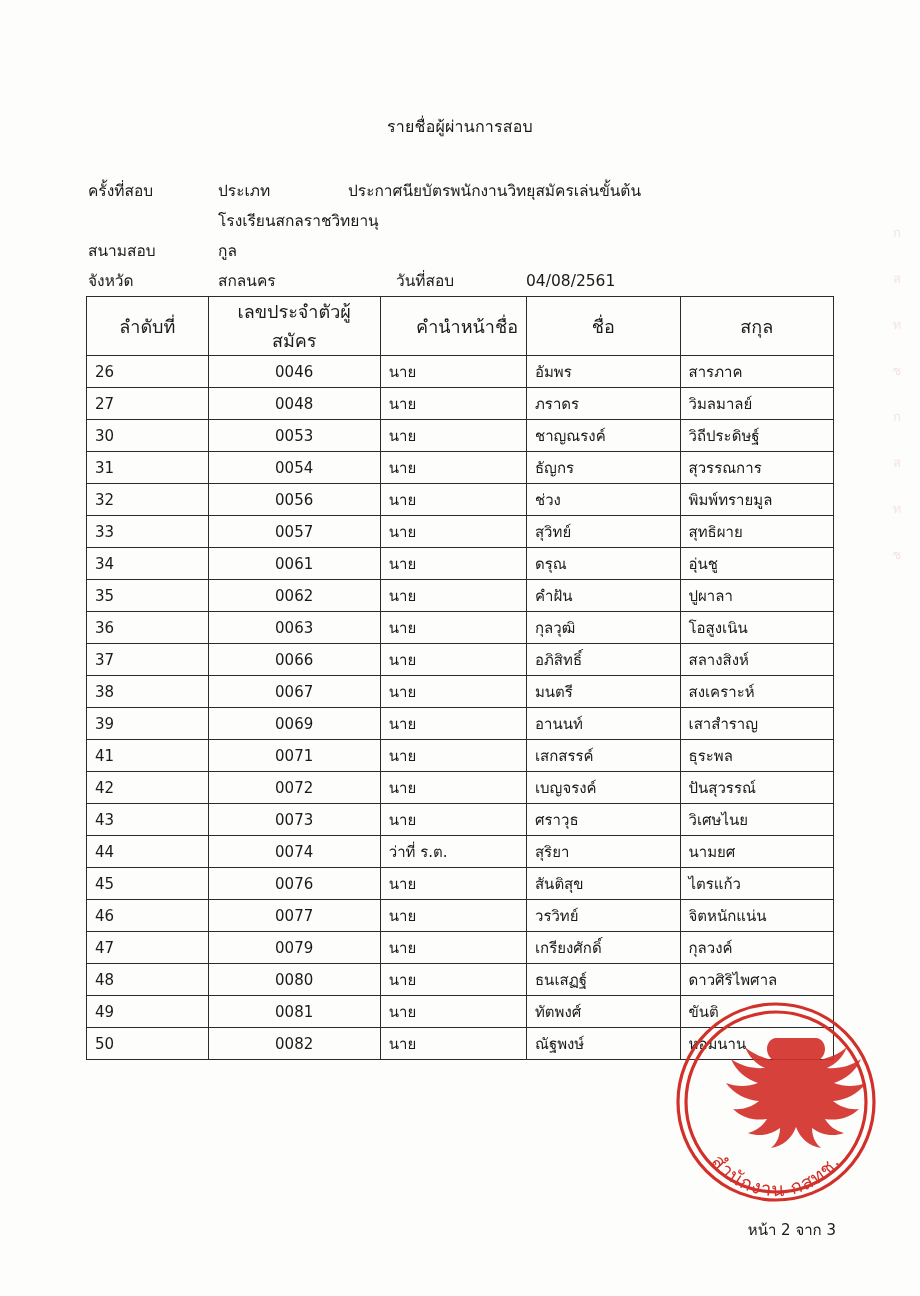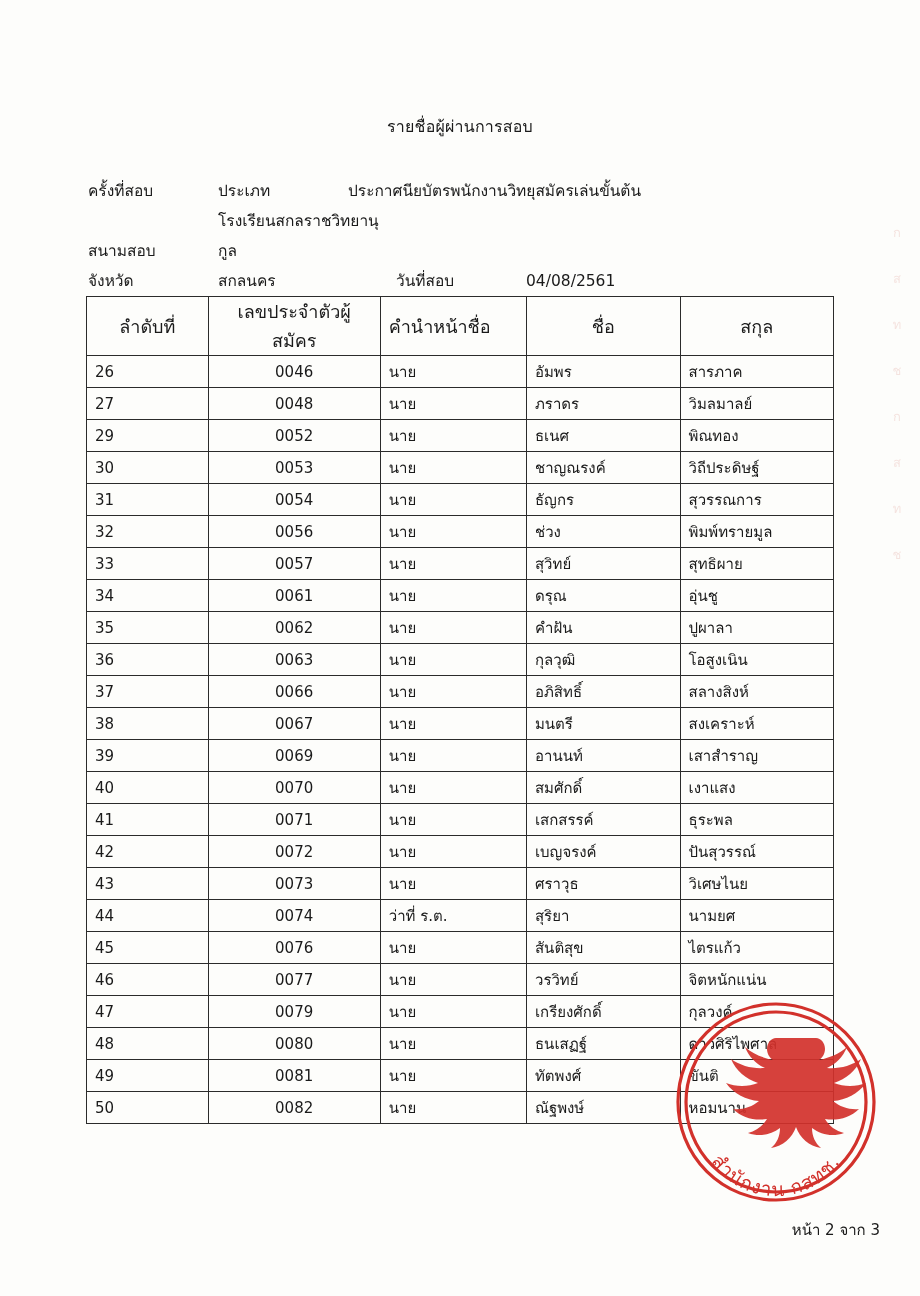--- a/index.html
+++ b/index.html
@@ -79,21 +79,21 @@
   .col-first { width: 152px; text-align: left; padding-left: 12px; }
   .col-last  { width: 152px; text-align: left; padding-left: 12px; }
 
   
   .footer {
     position: absolute;
     top: 1218px;
     left: 0;
     width: 920px;
     text-align: right;
-    padding-right: 40px;
+    padding-right: 84px;
     box-sizing: border-box;
     font-size: 15px;
   }
 
   
   .stamp {
     position: absolute;
     left: 672px;
     top: 998px;
     width: 208px;
@@ -144,48 +144,41 @@
       <div class="meta-label-2">วันที่สอบ</div>
       <div class="meta-value-2">04/08/2561</div>
     </div>
   </div>
 
   <table class="result-table">
     <thead>
       <tr>
         <th class="col-no">ลำดับที่</th>
         <th class="col-id">เลขประจำตัวผู้สมัคร</th>
-        <th class="col-title" style="text-align:left">คำนำหน้าชื่อ</th>
+        <th class="col-title" style="text-align:right">คำนำหน้าชื่อ</th>
         <th class="col-first" style="text-align:center">ชื่อ</th>
         <th class="col-last" style="text-align:center">สกุล</th>
       </tr>
     </thead>
     <tbody id="table-body">
         <tr>
           <td class="col-no">26</td>
           <td class="col-id">0046</td>
           <td class="col-title">นาย</td>
           <td class="col-first">อัมพร</td>
           <td class="col-last">สารภาค</td>
         </tr>
         <tr>
           <td class="col-no">27</td>
           <td class="col-id">0048</td>
           <td class="col-title">นาย</td>
           <td class="col-first">ภราดร</td>
           <td class="col-last">วิมลมาลย์</td>
         </tr>
         <tr>
-          <td class="col-no">29</td>
-          <td class="col-id">0052</td>
-          <td class="col-title">นาย</td>
-          <td class="col-first">ธเนศ</td>
-          <td class="col-last">พิณทอง</td>
-        </tr>
-        <tr>
           <td class="col-no">30</td>
           <td class="col-id">0053</td>
           <td class="col-title">นาย</td>
           <td class="col-first">ชาญณรงค์</td>
           <td class="col-last">วิถีประดิษฐ์</td>
         </tr>
         <tr>
           <td class="col-no">31</td>
           <td class="col-id">0054</td>
           <td class="col-title">นาย</td>
@@ -240,27 +233,20 @@
           <td class="col-title">นาย</td>
           <td class="col-first">มนตรี</td>
           <td class="col-last">สงเคราะห์</td>
         </tr>
         <tr>
           <td class="col-no">39</td>
           <td class="col-id">0069</td>
           <td class="col-title">นาย</td>
           <td class="col-first">อานนท์</td>
           <td class="col-last">เสาสำราญ</td>
-        </tr>
-        <tr>
-          <td class="col-no">40</td>
-          <td class="col-id">0070</td>
-          <td class="col-title">นาย</td>
-          <td class="col-first">สมศักดิ์</td>
-          <td class="col-last">เงาแสง</td>
         </tr>
         <tr>
           <td class="col-no">41</td>
           <td class="col-id">0071</td>
           <td class="col-title">นาย</td>
           <td class="col-first">เสกสรรค์</td>
           <td class="col-last">ธุระพล</td>
         </tr>
         <tr>
           <td class="col-no">42</td>

